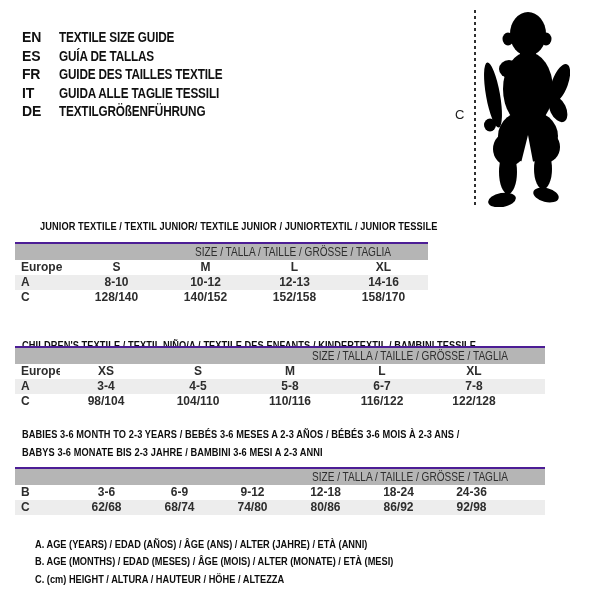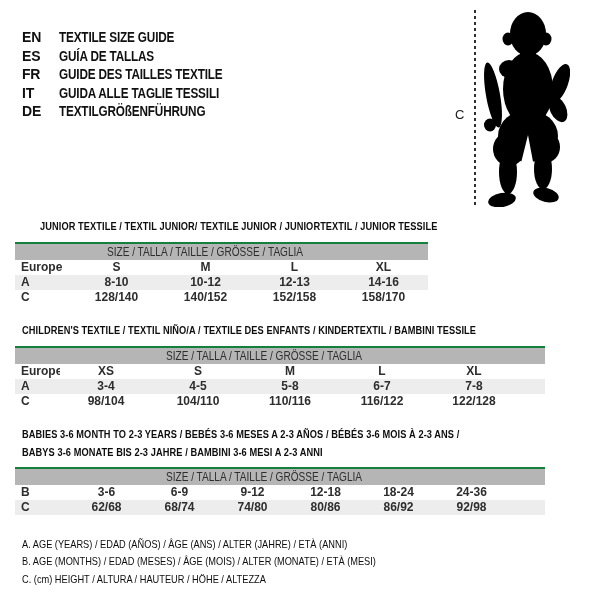--- a/index.html
+++ b/index.html
@@ -30,31 +30,31 @@
 
   
   .tbl-title { font-size:11px; font-weight:bold; color:#0d0d0d; line-height:18px; letter-spacing:0.1px; }
 
   
   table.size-table {
     position:absolute; border-collapse:collapse; table-layout:fixed;
     font-size:12px; color:#2d2d2d;
   }
   .bar-row th {
-    background:#b5b5b5; border-top:2px solid #15803d;
-    height:17px; text-align:center; font-weight:normal;
+    background:#b5b5b5; border-top:2px solid #4c1d95;
+    height:17px; text-align:right; font-weight:normal;
     font-size:12px; color:#2e2e2e; padding:0 0 0 5px; overflow:hidden;
   }
   table.size-table td { height:15px; line-height:15px; padding:0; text-align:center; font-weight:700; overflow:hidden; }
   table.size-table td.lbl { text-align:left; padding-left:6px; }
   tr.alt td { background:#ededed; }
 
   
   .legend { left:22px; top:536px; }
-  .legend-line { font-size:11px; font-weight:normal; line-height:17.3px; color:#0d0d0d; }
+  .legend-line { font-size:11px; font-weight:bold; line-height:17.3px; color:#0d0d0d;margin-left:13px; }
 </style>
 </head>
 <body>
 
 <div class="abs lang-list">
   <div class="lang-row">
     <span class="lang-code">EN</span>
     <span class="cond">TEXTILE SIZE GUIDE</span>
   </div>
   <div class="lang-row">
@@ -146,21 +146,21 @@
     <tr>
       <td class="lbl">C</td>
       <td>128/140</td>
       <td>140/152</td>
       <td>152/158</td>
       <td>158/170</td>
     </tr>
   </tbody>
 </table>
 
-<div class="abs tbl-title" style="left:22px; top:321px;">
+<div class="abs tbl-title" style="left:22px; top:336px;">
   <span class="cond">CHILDREN'S TEXTILE / TEXTIL NIÑO/A / TEXTILE DES ENFANTS / KINDERTEXTIL / BAMBINI TESSILE</span>
 </div>
 <table class="size-table" style="left:15px; top:346px; width:530px;">
   <colgroup>
     <col style="width:45px">
       <col style="width:92px">
       <col style="width:92px">
       <col style="width:92px">
       <col style="width:92px">
       <col style="width:92px">

